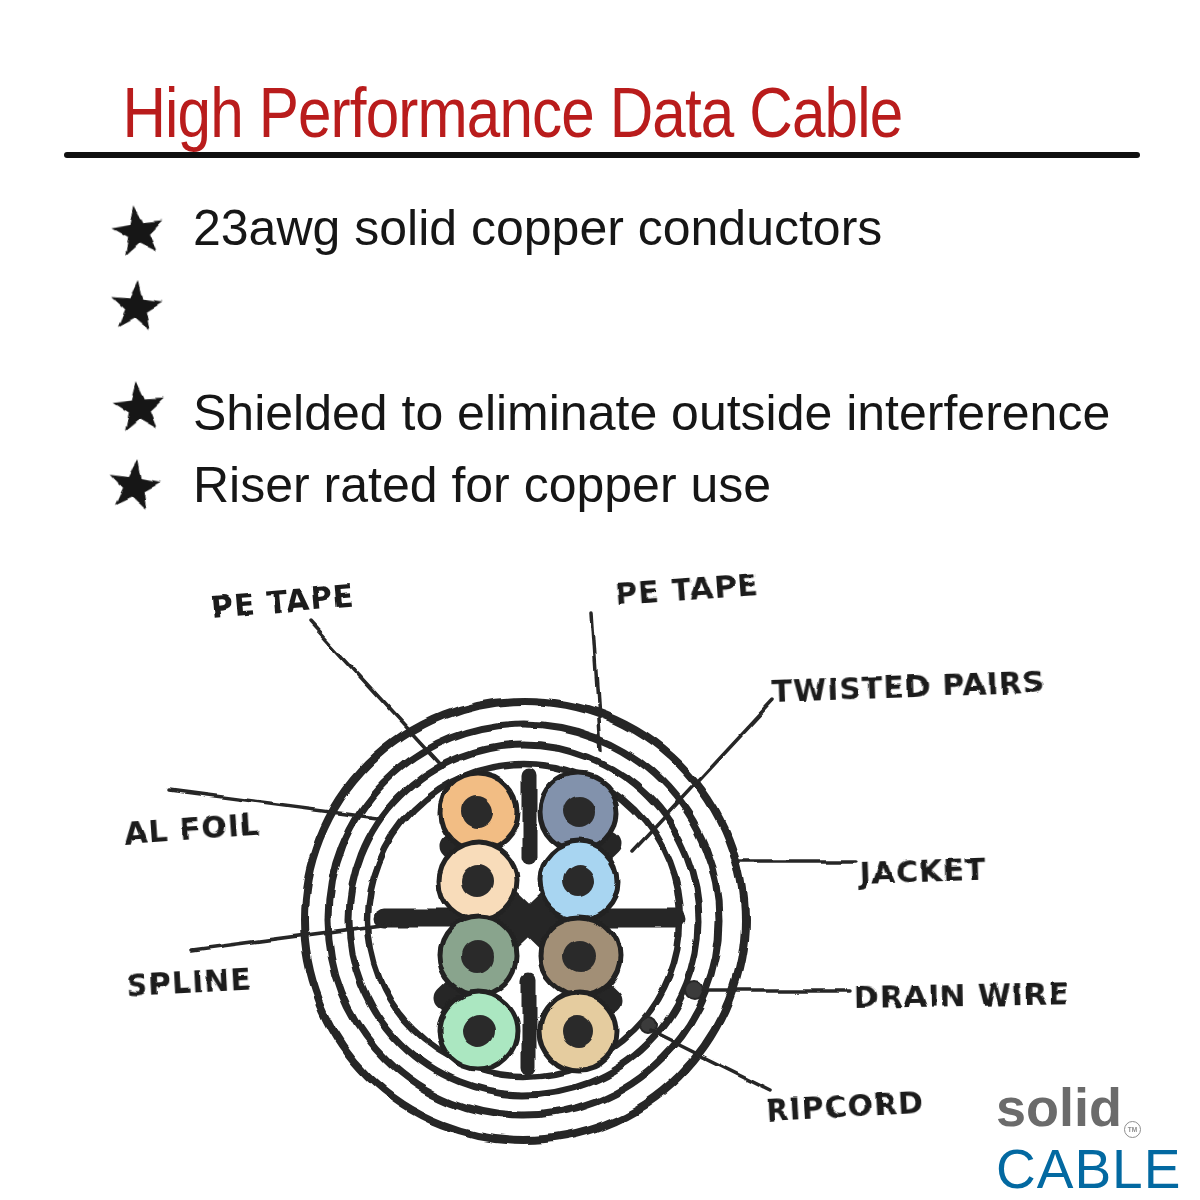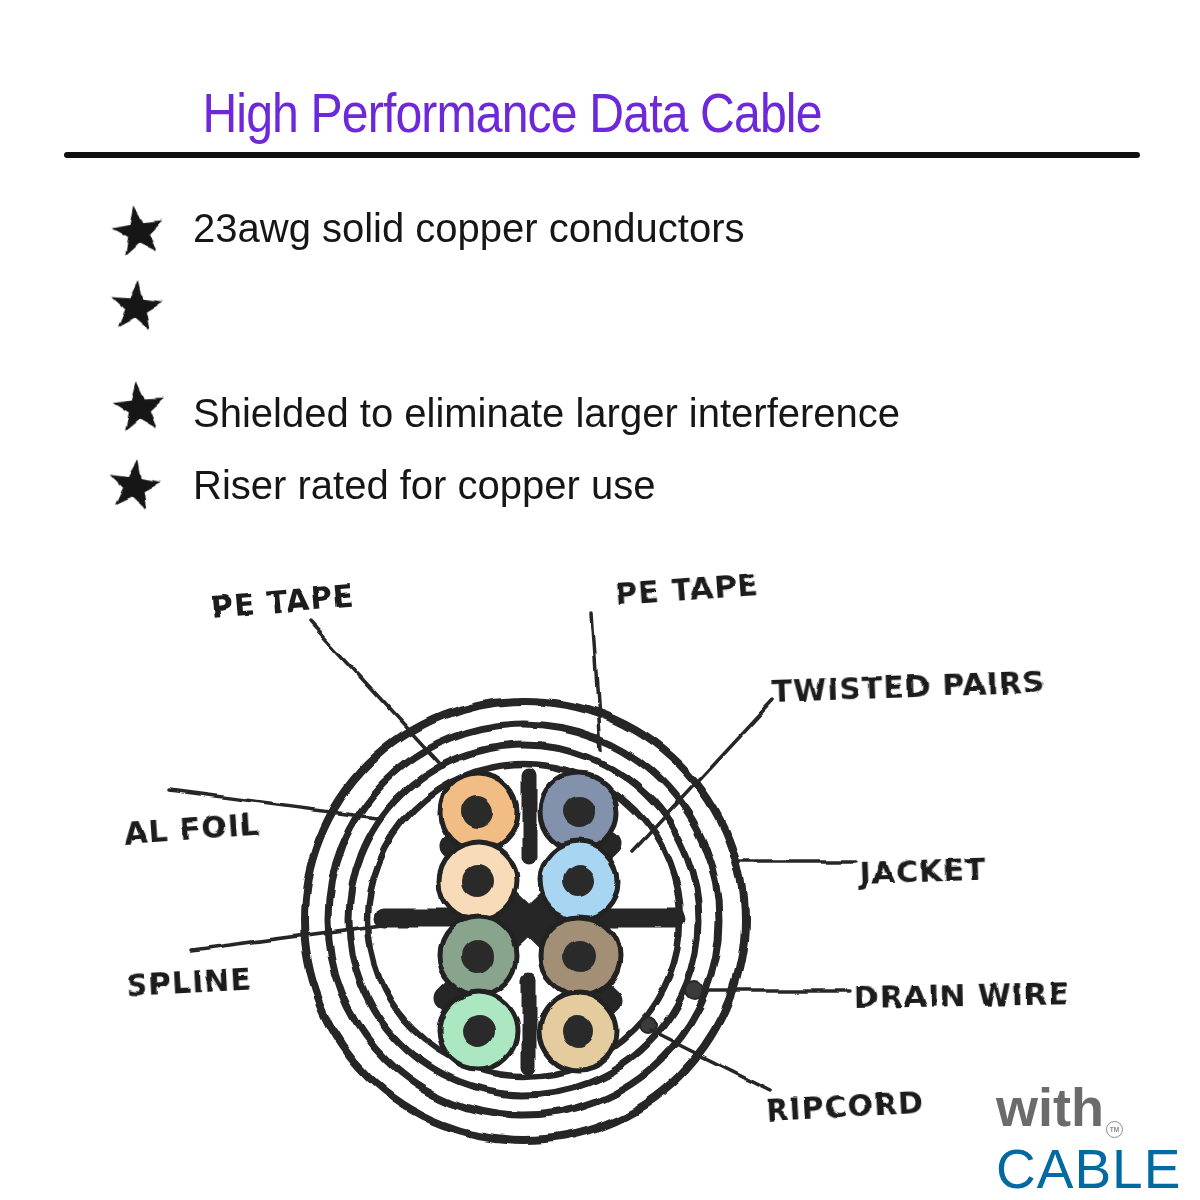--- a/index.html
+++ b/index.html
@@ -1,25 +1,25 @@
 <!DOCTYPE html>
 <html><head>
 <meta charset="utf-8">
 <style>
   html,body{margin:0;padding:0;background:#ffffff;}
   .page{position:relative;width:1200px;height:1200px;background:#ffffff;overflow:hidden;
         font-family:"Liberation Sans",sans-serif;color:#141414;}
   
   .title{position:absolute;top:76px;left:0;width:1024px;text-align:center;
-         font-size:56px;line-height:74px;font-weight:400;color:#6d28d9;white-space:nowrap;}
+         font-size:70px;line-height:74px;font-weight:400;color:#b91c1c;white-space:nowrap;}
   .title-inner{display:inline-block;transform:scaleX(0.86);transform-origin:50% 50%;letter-spacing:-1px;}
   .rule{position:absolute;left:64px;top:152px;width:1076px;height:6px;background:#101010;border-radius:3px;}
   
   .star-svg{position:absolute;width:58px;height:58px;fill:#131313;}
-  .btext{position:absolute;left:193px;width:940px;font-size:40px;line-height:45px;color:#161616;}
+  .btext{position:absolute;left:193px;width:940px;font-size:50px;line-height:45px;color:#161616;}
   .btext span{display:block;}
   
   .logo{position:absolute;left:996px;top:1080px;line-height:1;}
   .logo-top{font-weight:bold;font-size:54px;color:#6b6b6b;letter-spacing:0;}
   .tm-circle{display:inline-block;width:15px;height:15px;border:1.5px solid #8d8d8d;border-radius:50%;
              font-size:6.5px;line-height:15px;text-align:center;color:#8d8d8d;font-weight:bold;
              vertical-align:-6px;margin-left:2px;letter-spacing:0;}
   .logo-bottom{font-size:55px;color:#0369a1;font-weight:400;letter-spacing:1px;margin-top:4px;}
   
   .diagram{position:absolute;left:0;top:0;width:1200px;height:1200px;}
@@ -62,21 +62,21 @@
   </div>
 
   <svg class="star-svg" style="left:107px;top:278px;transform:rotate(6deg);filter:url(#rough);">
       <use href="#star" x="-1" y="-1" width="60" height="60"></use>
     </svg>
 
   <svg class="star-svg" style="left:110px;top:379px;transform:rotate(-5deg);filter:url(#rough);">
       <use href="#star" x="-1" y="-1" width="60" height="60"></use>
     </svg>
   <div class="btext" style="top:391px;">
-    <span>Shielded to eliminate larger interference</span>
+    <span>Shielded to eliminate outside interference</span>
   </div>
 
   <svg class="star-svg" style="left:105px;top:457px;transform:rotate(9deg);filter:url(#rough);">
       <use href="#star" x="-1" y="-1" width="60" height="60"></use>
     </svg>
   <div class="btext" style="top:463px;">
     <span>Riser rated for copper use</span>
   </div>
 
   <svg class="diagram" viewBox="0 0 1200 1200">
@@ -140,17 +140,17 @@
       <text class="lbl" x="772" y="702" transform="rotate(-2 772 702)">TWISTED PAIRS</text>
       <text class="lbl" x="125" y="844" transform="rotate(-4 125 844)">AL FOIL</text>
       <text class="lbl" x="860" y="884" transform="rotate(-2 860 884)">JACKET</text>
       <text class="lbl" x="127" y="996" transform="rotate(-3 127 996)">SPLINE</text>
       <text class="lbl" x="854" y="1008" transform="rotate(-1 854 1008)">DRAIN WIRE</text>
       <text class="lbl" x="766" y="1121" transform="rotate(-3 766 1121)">RIPCORD</text>
     </g>
   </svg>
 
   <div class="logo">
-    <div class="logo-top"><span>with</span><span class="tm-circle">TM</span></div>
+    <div class="logo-top"><span>solid</span><span class="tm-circle">TM</span></div>
     <div class="logo-bottom">CABLE</div>
   </div>
 
 </div>
 
 </body></html>

